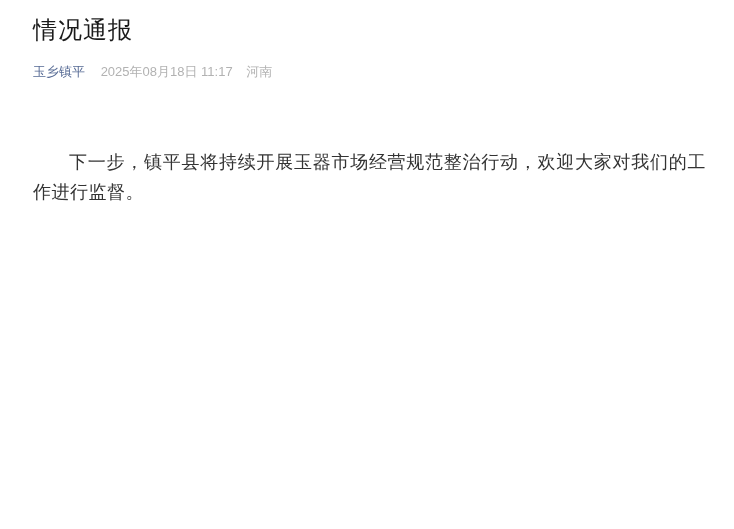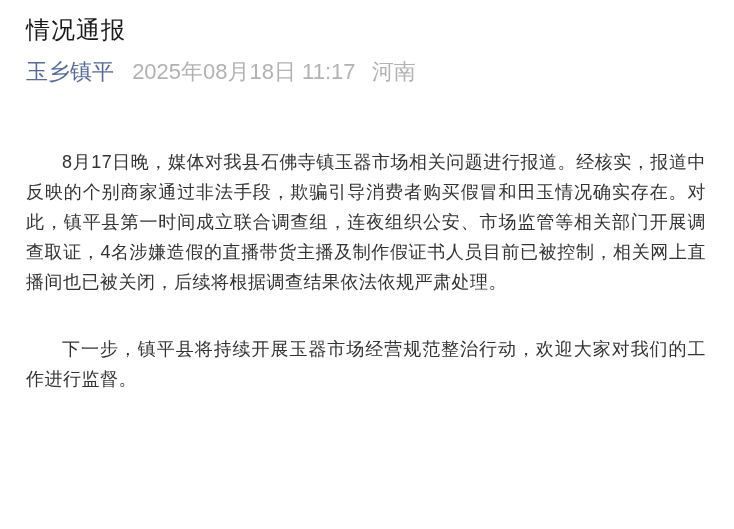--- a/index.html
+++ b/index.html
@@ -3,33 +3,33 @@
 <meta charset="utf-8">
 <style>
   * { margin: 0; padding: 0; box-sizing: border-box; }
   html, body { background: #ffffff; }
   .page {
     position: relative;
     width: 734px;
     height: 529px;
     background: #ffffff;
     font-family: "Liberation Sans", "DejaVu Sans", sans-serif;
-    padding: 16px 28px 0 26px;
+    padding: 16px 28px 0 33px;
     overflow: hidden;
   }
   .title {
     font-size: 24px;
     font-weight: 500;
     color: #1a1a1a;
     line-height: 1.2;
     letter-spacing: 1px;
   }
   .byline {
     margin-top: 15px;
-    font-size: 22px;
+    font-size: 13px;
     line-height: 23px;
     white-space: nowrap;
   }
   .byline .account { color: #576b95; margin-right: 12px; }
   .byline .meta    { color: #b2b2b2; margin-right: 10px; }
   .content { margin-top: 64px; }
   .content p {
     font-size: 18px;
     line-height: 30px;
     color: #333333;
@@ -54,20 +54,19 @@
 
   <h1 class="title">情况通报</h1>
 
   <div class="byline">
     <span class="account">玉乡镇平</span>
     <span class="meta">2025年08月18日 11:17</span>
     <span class="meta">河南</span>
   </div>
 
   <div class="content">
-    <p>8月17日晚，媒体对我县石佛寺镇玉器市场相关问题进行报道。经核实，报道中反映的个别商家通过非法手段，欺骗引导消费者购买假冒和田玉情况确实存在。对此，镇平县第一时间成立联合调查组，连夜组织公安、市场监管等相关部门开展调查取证，4名涉嫌造假的直播带货主播及制作假证书人员目前已被控制，相关网上直播间也已被关闭，后续将根据调查结果依法依规严肃处理。</p>
     <p>下一步，镇平县将持续开展玉器市场经营规范整治行动，欢迎大家对我们的工作进行监督。</p>
   </div>
 
   <div class="signature">
   </div>
 
 </div>
 
 </body></html>

